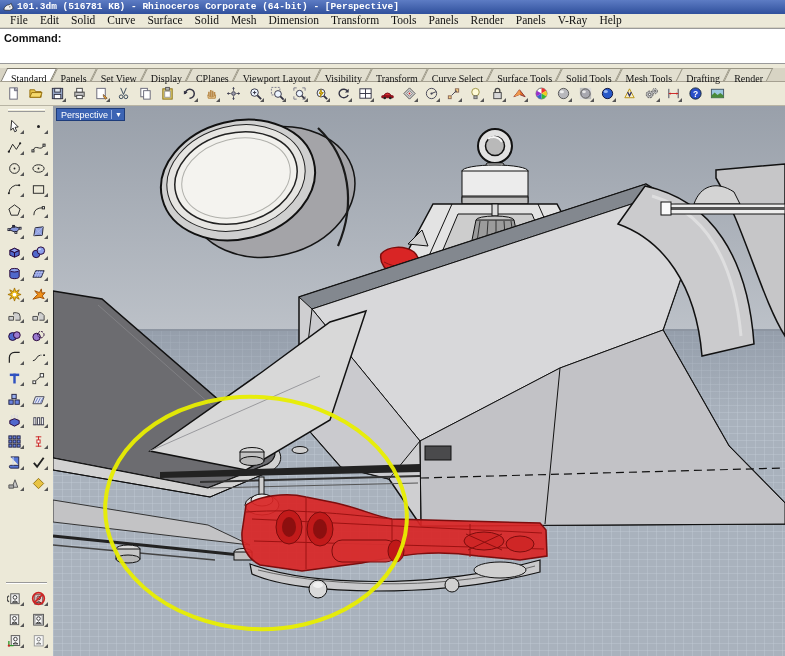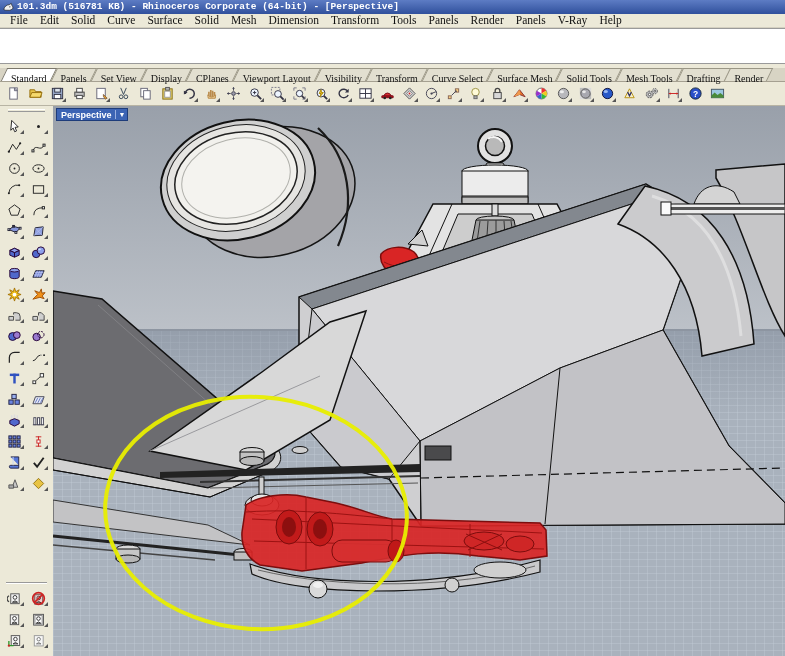--- a/index.html
+++ b/index.html
@@ -65,21 +65,21 @@
   .sb{position:relative;width:23px;height:20px;border:1px solid transparent;background:transparent;
     display:flex;align-items:center;justify-content:center}
   .sb svg{width:15px;height:15px;display:block}
   .sb-spacer{flex:1}
   .sb-divider{height:2px;border-top:1px solid #999;border-bottom:1px solid #fff;margin:2px 6px}
 
   .viewport{position:absolute;left:53px;top:0;width:732px;height:550px;overflow:hidden}
   .viewport svg.scene{position:absolute;left:0;top:0;width:732px;height:550px;display:block}
   .vp-label{position:absolute;left:3px;top:2px;height:13px;display:flex;align-items:center;
     background:var(--label-blue);border:1px solid #1e3c7a;padding:0 2px 0 4px;gap:3px}
-  .vp-label .vl{color:#fff;font-size:9px;font-weight:bold;line-height:12px;white-space:nowrap}
+  .vp-label .vl{color:#fff;font-size:9px;font-weight:normal;line-height:12px;white-space:nowrap}
   .vp-label .sep{width:1px;height:9px;background:#9ab0e0}
   .vp-label .arr{color:#fff;font-size:7px;line-height:12px}
 </style>
 </head>
 <body>
 
 <div id="app">
 
   <div class="titlebar">
     <svg class="t-icon" viewBox="0 0 16 16">
@@ -101,34 +101,37 @@
       <span class="menu-item">Transform</span>
       <span class="menu-item">Tools</span>
       <span class="menu-item">Panels</span>
       <span class="menu-item">Render</span>
       <span class="menu-item">Panels</span>
       <span class="menu-item">V-Ray</span>
       <span class="menu-item">Help</span>
     </div>
 
   <div class="cmdwrap">
+    <div class="cmd-prompt">
+      <span>Command:</span>
+    </div>
   </div>
   <div class="cmd-gap"></div>
 
   <div class="tabstrip" id="tabstrip">
       <div class="tab active"><span class="lbl">Standard</span></div>
       <div class="tab"><span class="lbl">Panels</span></div>
       <div class="tab"><span class="lbl">Set View</span></div>
       <div class="tab"><span class="lbl">Display</span></div>
       <div class="tab"><span class="lbl">CPlanes</span></div>
       <div class="tab"><span class="lbl">Viewport Layout</span></div>
       <div class="tab"><span class="lbl">Visibility</span></div>
       <div class="tab"><span class="lbl">Transform</span></div>
       <div class="tab"><span class="lbl">Curve Select</span></div>
-      <div class="tab"><span class="lbl">Surface Mesh</span></div>
+      <div class="tab"><span class="lbl">Surface Tools</span></div>
       <div class="tab"><span class="lbl">Solid Tools</span></div>
       <div class="tab"><span class="lbl">Mesh Tools</span></div>
       <div class="tab"><span class="lbl">Drafting</span></div>
       <div class="tab"><span class="lbl">Render</span></div>
     </div>
 
   <div class="toolbar" id="toolbar">
       <button class="tb">
         <svg viewBox="0 0 16 16" aria-hidden="true">
           <rect x="4" y="2" width="8" height="12" fill="#fff" stroke="#667"></rect>

